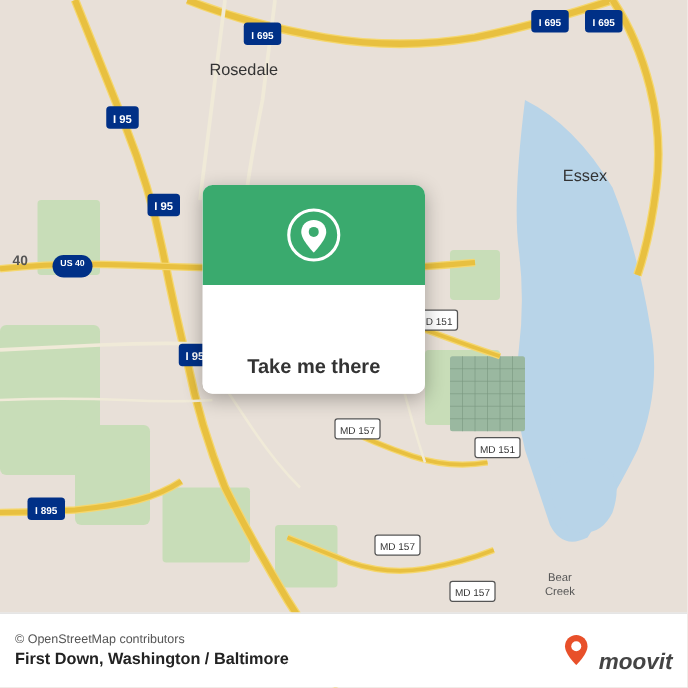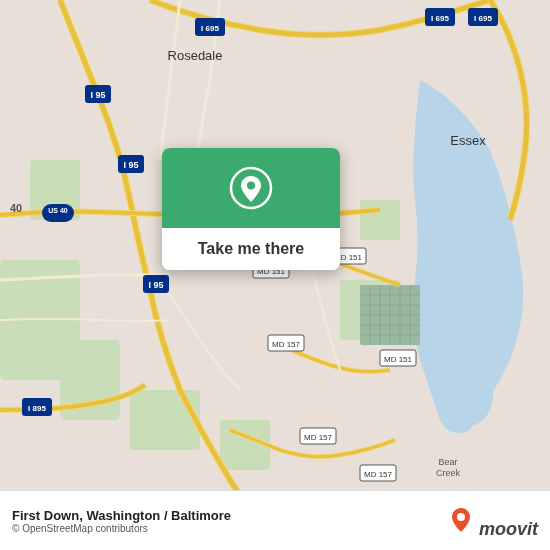--- a/index.html
+++ b/index.html
@@ -106,20 +106,21 @@
 
     #popup-button {
       display: flex;
       align-items: center;
       justify-content: center;
       padding: 12px 0;
       background: white;
       cursor: pointer;
       border: none;
       width: 100%;
+      margin-top: 45px;
     }
 
     #popup-button-text {
       font-size: 16px;
       font-weight: 600;
       color: #333;
     }
   </style>
 </head>
 <body>
@@ -243,22 +244,22 @@
         <circle cx="22" cy="19.5" r="4" fill="#3aaa6e"></circle>
       </svg>
     </div>
     <button id="popup-button">
       <span id="popup-button-text">Take me there</span>
     </button>
   </div>
 
   <div id="bottom-bar">
     <div id="bottom-left">
+      <span id="attribution">© OpenStreetMap contributors</span>
       <span id="location-title">First Down, Washington / Baltimore</span>
-      <span id="attribution">© OpenStreetMap contributors</span>
     </div>
     <div id="moovit-logo">
 
       <svg id="moovit-pin" viewBox="0 0 28 28" xmlns="http://www.w3.org/2000/svg">
         <path d="M14 2 C9,2 5,6 5,11 C5,17.5 14,26 14,26 C14,26 23,17.5 23,11 C23,6 19,2 14,2Z" fill="#e8502a"></path>
         <circle cx="14" cy="11" r="4" fill="white"></circle>
       </svg>
       <span id="moovit-text">moovit</span>
     </div>
   </div>

